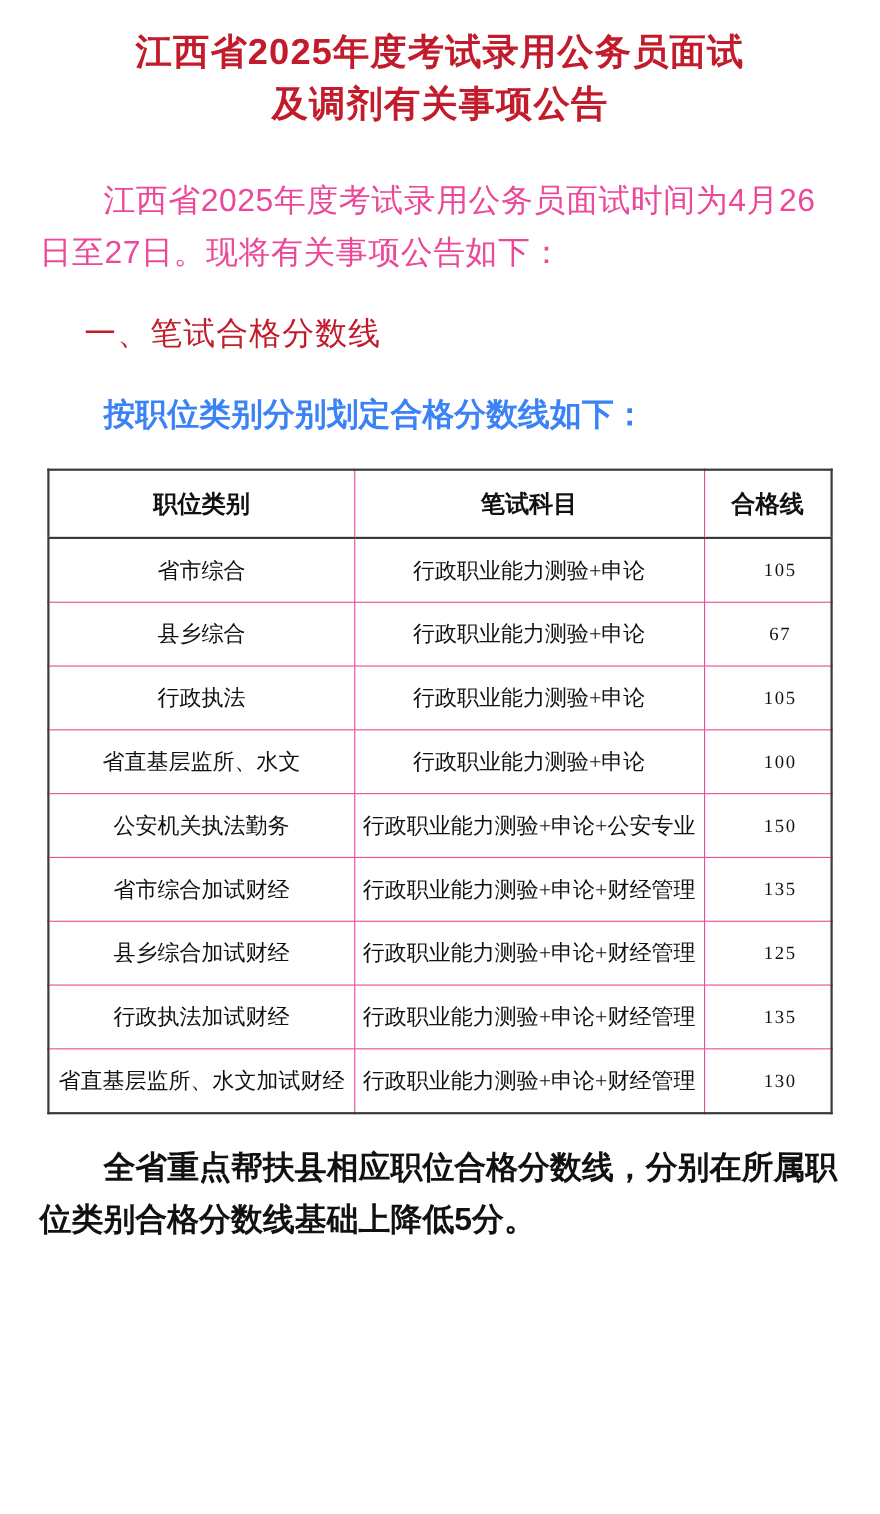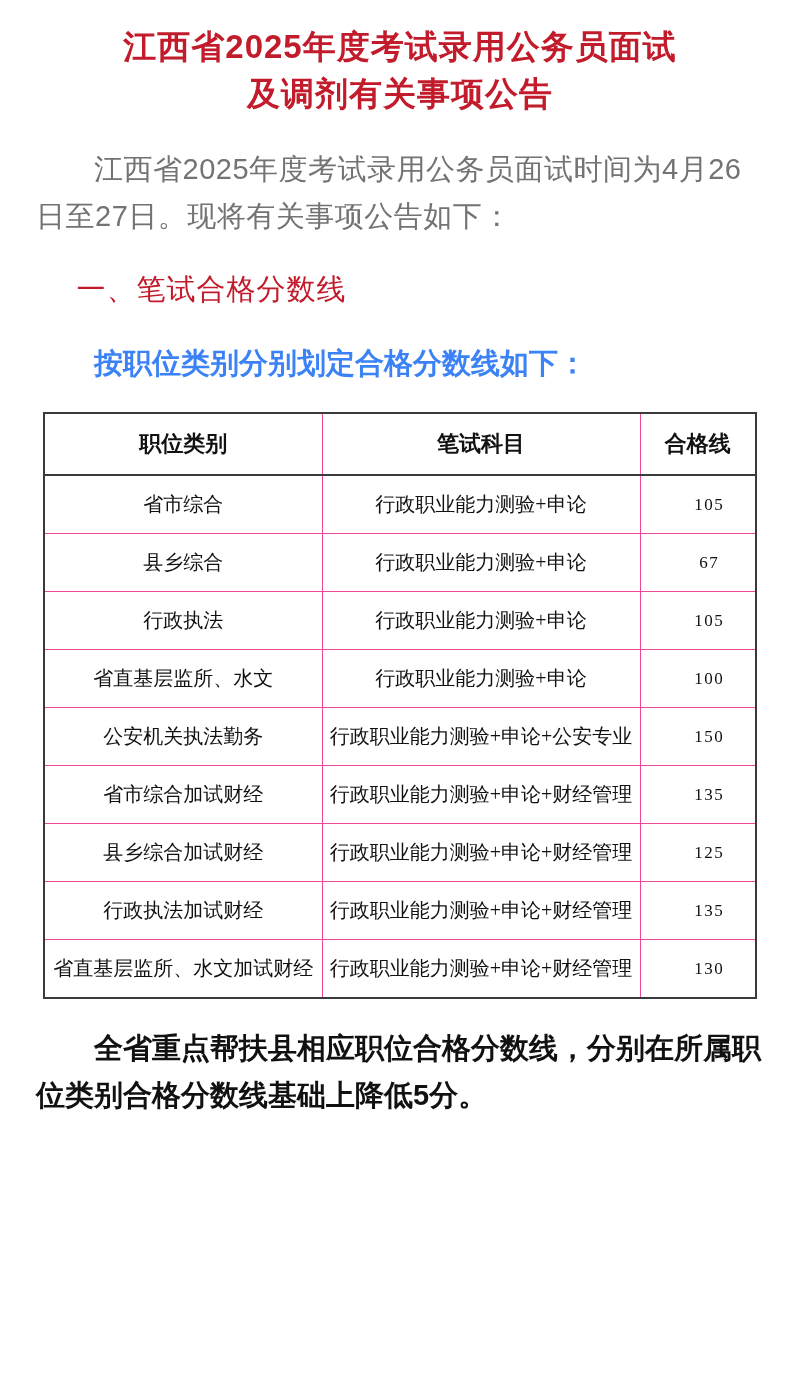--- a/index.html
+++ b/index.html
@@ -20,31 +20,31 @@
     padding: 18px 36px 24px 36px;
     background: #ffffff;
   }
   .doc-title {
     text-align: center;
     color: #c21b2b;
     font-weight: bold;
     font-size: 33px;
     line-height: 1.42;
     letter-spacing: 1px;
-    margin: 6px 0 28px 0;
+    margin: 6px 0 42px 0;
   }
   .doc-title .line {
     display: block;
   }
   p.para {
     font-size: 29px;
     line-height: 1.62;
     margin: 0 0 30px 0;
     text-indent: 2em;
-    color: #737373;
+    color: #ec4899;
     letter-spacing: 0.5px;
   }
   h2.section-heading {
     color: #c21b2b;
     font-weight: normal;
     font-size: 29px;
     margin: 30px 0 30px 0;
     text-indent: 1.4em;
     letter-spacing: 1px;
   }

